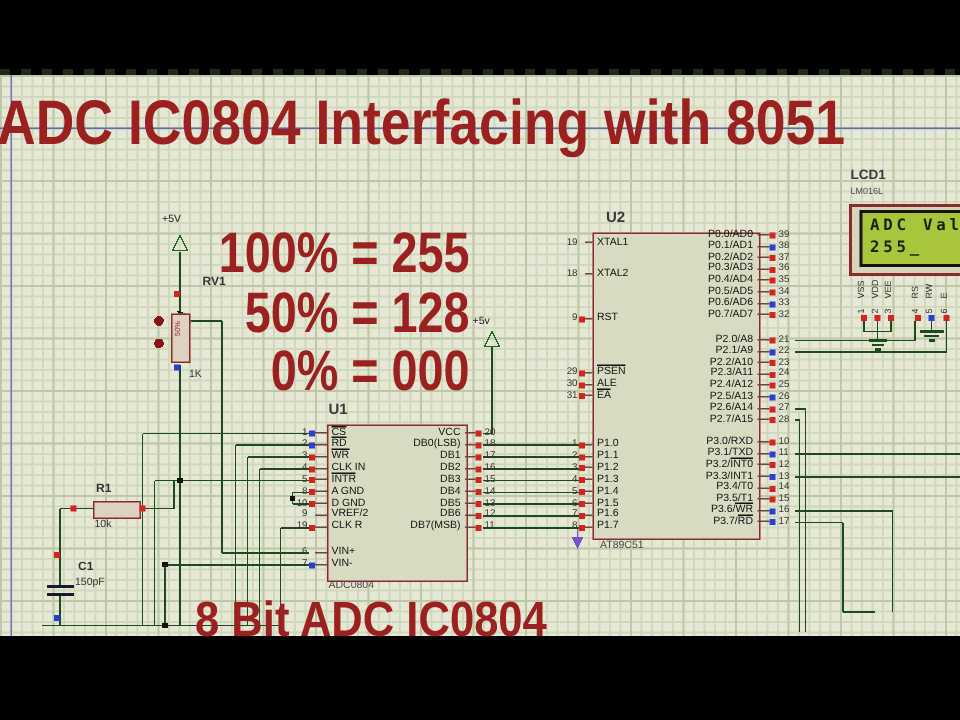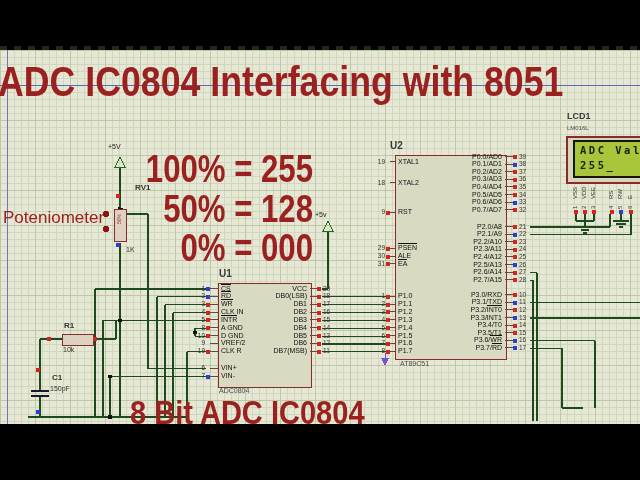--- a/index.html
+++ b/index.html
@@ -142,21 +142,20 @@
     </svg>
 
   <div id="title" class="abs red">ADC IC0804 Interfacing with 8051</div>
 
   <div id="percents" class="abs red">
     <div>100% = 255</div>
     <div>50% = 128</div>
     <div>0% = 000</div>
   </div>
 
-  <div id="potlabel" class="abs red">Poteniometer</div>
   <div id="bottomlabel" class="abs red">8 Bit ADC IC0804</div>
 
   <div class="abs powerlabel" style="left:108px;top:143px">+5V</div>
   <div class="abs powerlabel" style="left:315px;top:211px">+5v</div>
 
   <div class="abs complabel" style="left:135px;top:183px">RV1</div>
   <div id="rv1body" class="abs">
     <div id="rv1pct">50%</div>
   </div>
   <div class="abs compvalue" style="left:126px;top:246px">1K</div>
@@ -165,21 +164,21 @@
   <div id="r1body" class="abs"></div>
   <div class="abs compvalue" style="left:63px;top:346px">10k</div>
 
   <div class="abs complabel" style="left:52px;top:373px">C1</div>
   <div class="abs compvalue" style="left:50px;top:385px">150pF</div>
 
   <div class="abs ref" style="left:219px;top:268px">U1</div>
   <div class="abs chipbody" style="left:218px;top:283px;width:92px;height:103px"></div>
   <div class="abs part" style="left:219px;top:387px">ADC0804</div>
 
-  <div class="abs ref" style="left:390px;top:140px">U2</div>
+  <div class="abs ref" style="left:404px;top:140px">U2</div>
   <div class="abs chipbody" style="left:395px;top:155px;width:110px;height:203px"></div>
   <div class="abs part" style="left:400px;top:360px">AT89C51</div>
 
   <div class="abs ref" style="left:567px;top:111px;font-size:9px">LCD1</div>
   <div class="abs part" style="left:567px;top:125px;font-size:6px">LM016L</div>
   <div id="lcdbody" class="abs"></div>
   <div id="lcdscreen" class="abs"></div>
   <div id="lcdgreen" class="abs">
     <div class="lcdline" style="top:2px">ADC Val</div>
     <div class="lcdline" style="top:17px">255_</div>

